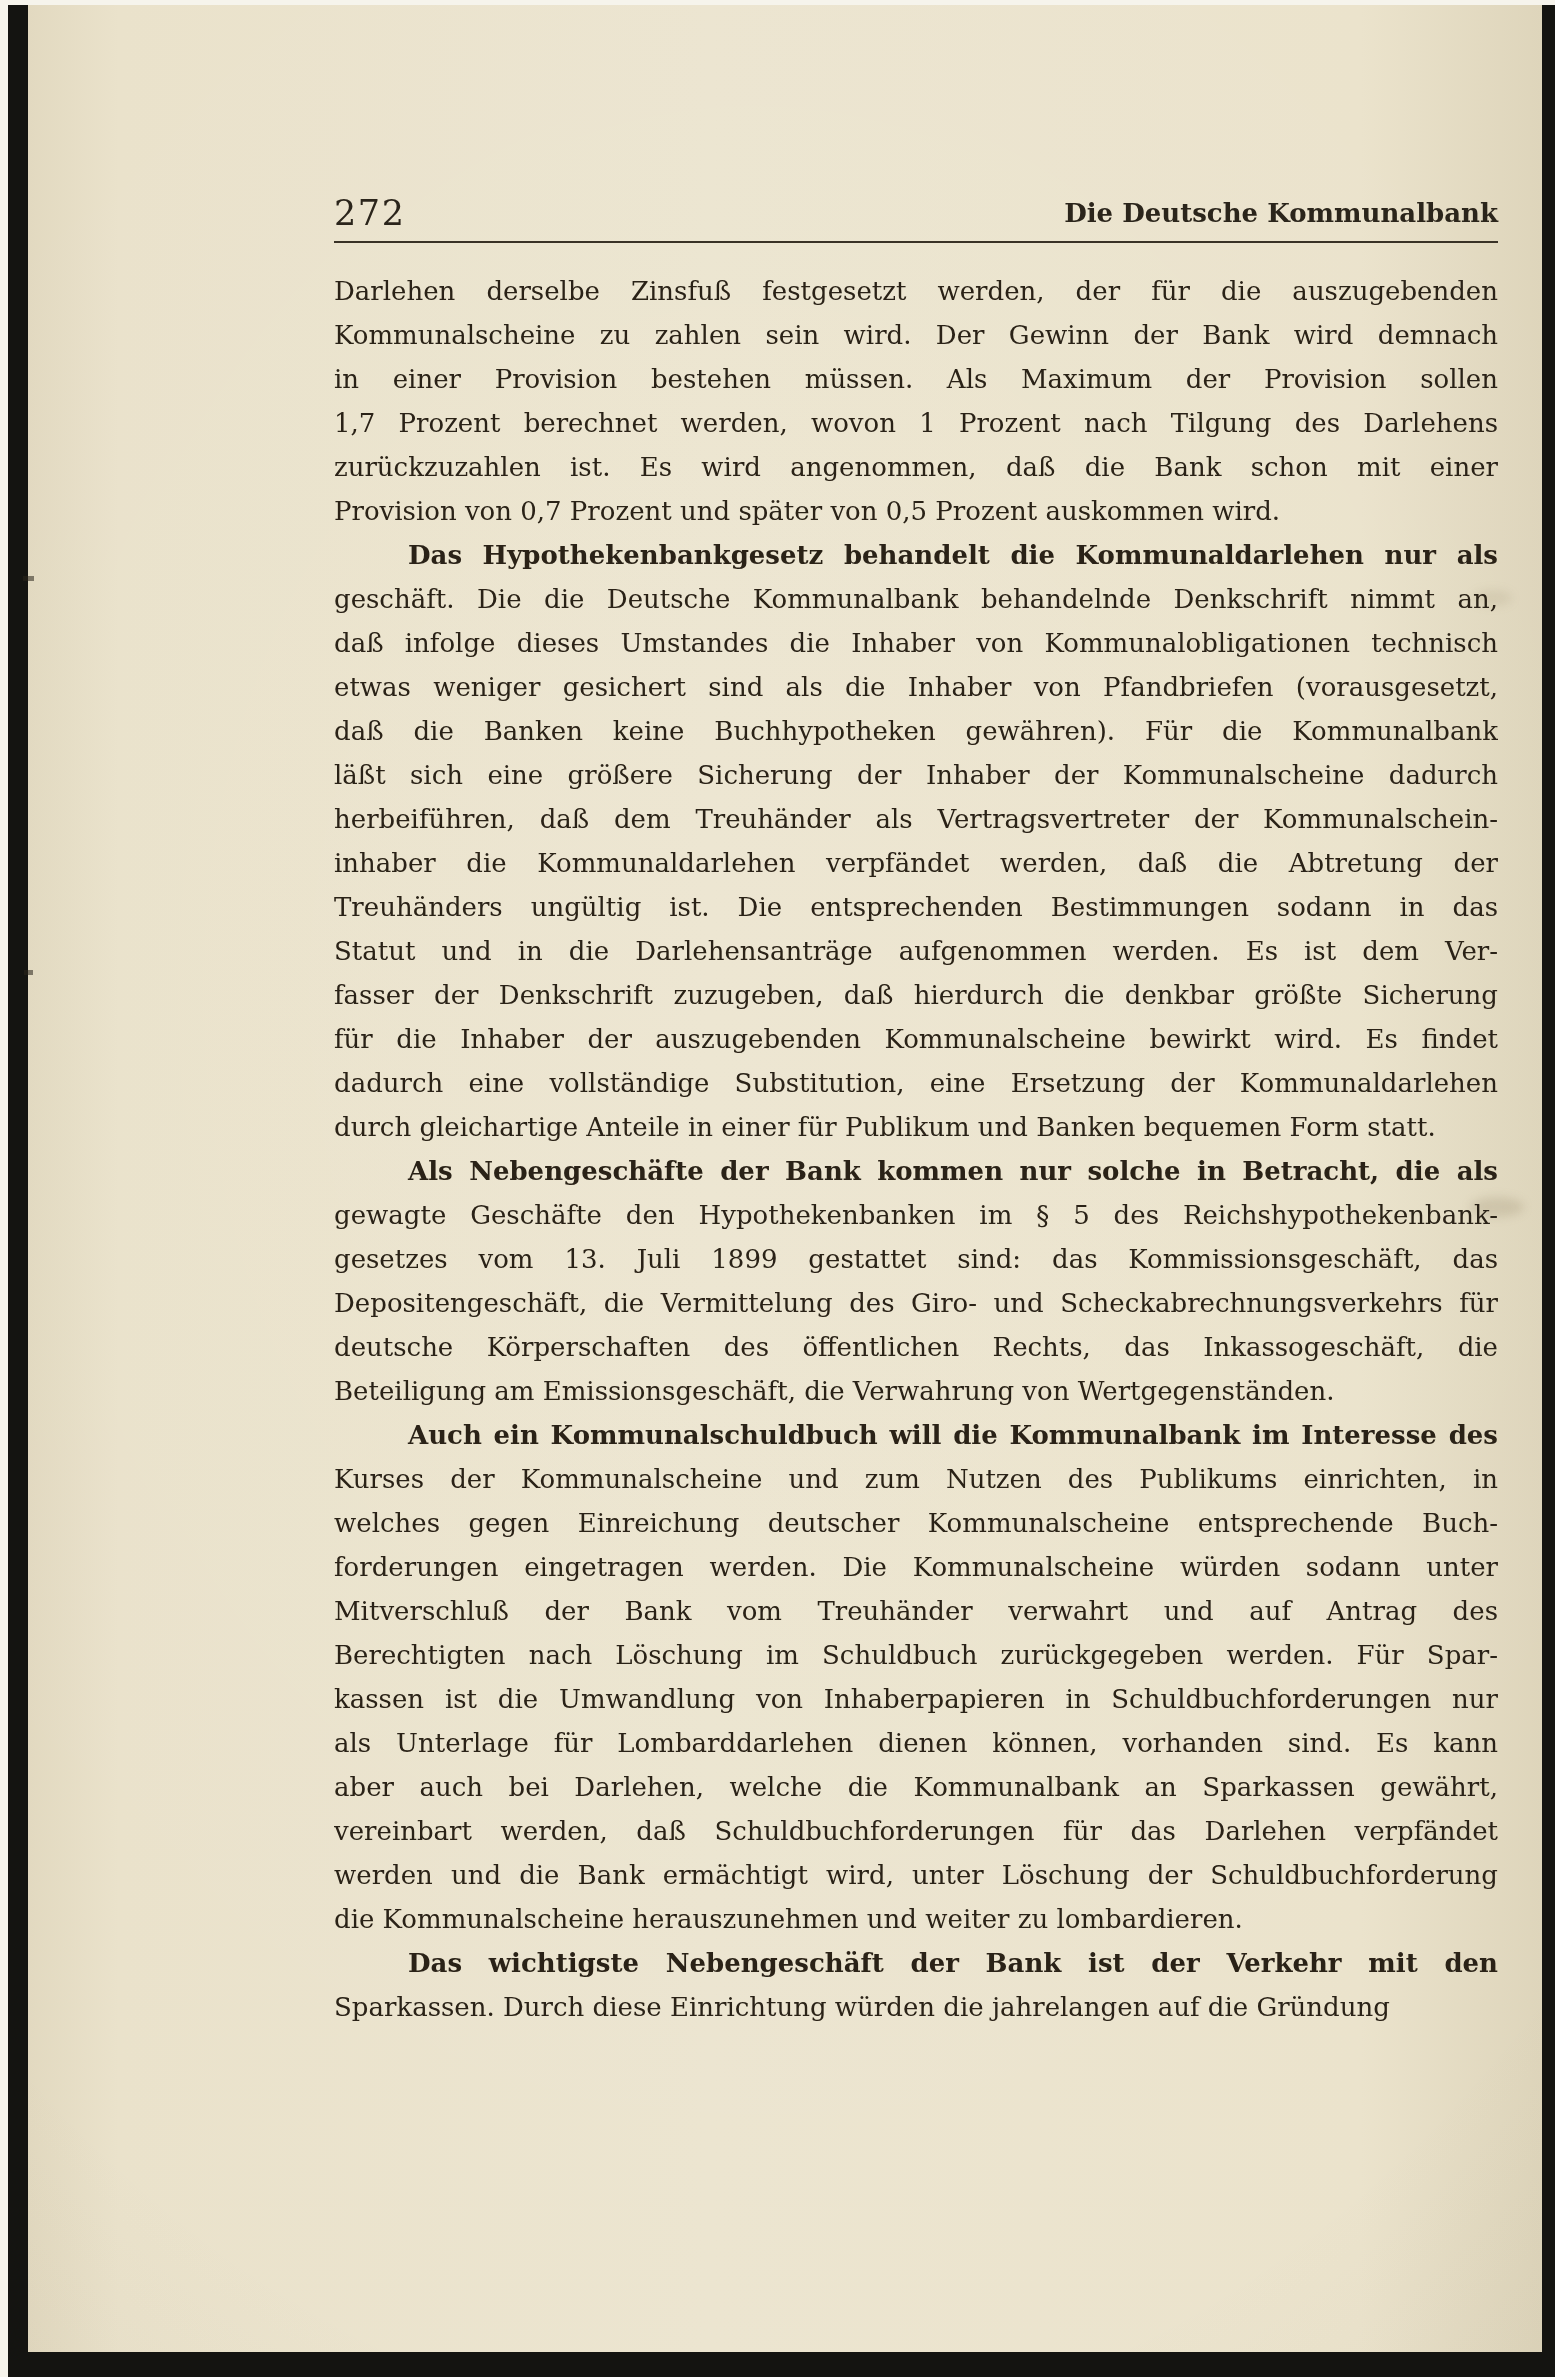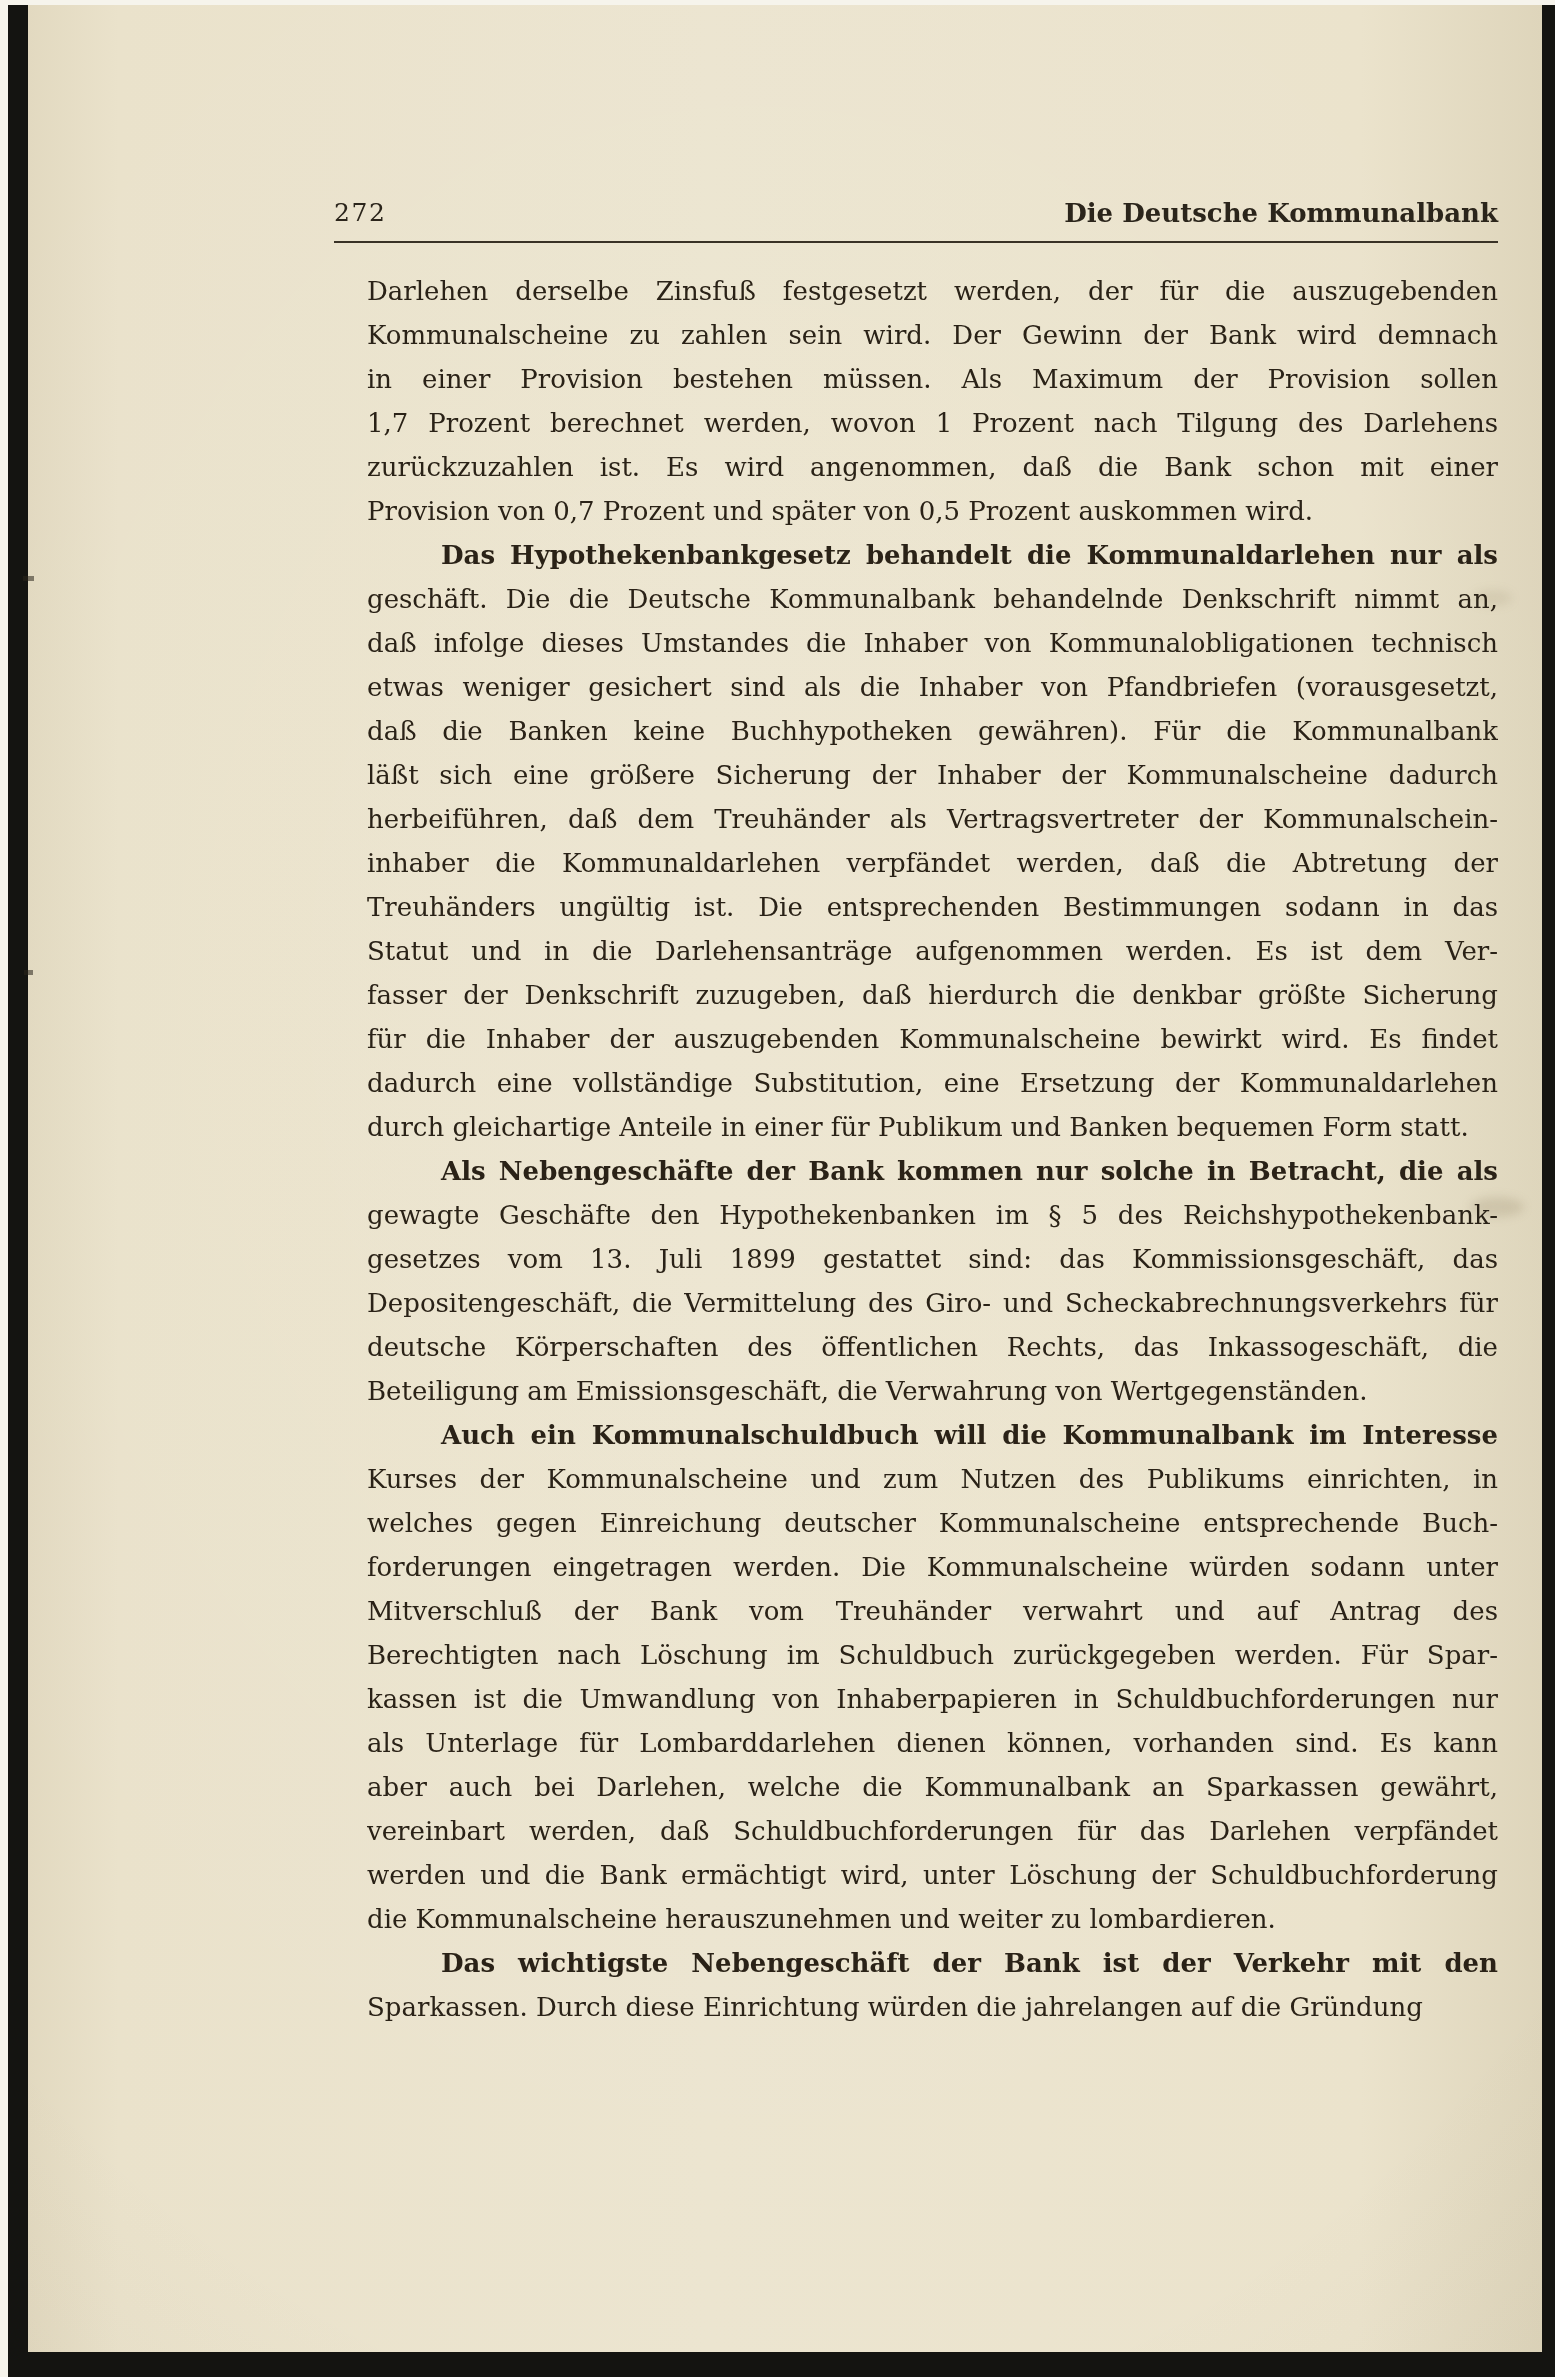--- a/index.html
+++ b/index.html
@@ -34,41 +34,40 @@
   .tick.t2 { left: 24px; top: 970px; width: 9.3px; height: 4.7px; }
   .smudge { position: absolute; border-radius: 50%; filter: blur(4.7px); z-index: 2; }
   .smudge.s1 { right: 31px; top: 1197px; width: 54px; height: 20px; background: rgba(120,105,70,0.18); }
   .smudge.s2 { right: 43px; top: 590px;  width: 39px; height: 15.5px; background: rgba(120,105,70,0.12); }
 
   
   .text-block { position: absolute; left: 334px; top: 196px; width: 1164px; z-index: 2; color: #2a2318; }
   .page-header { position: relative; height: 34px; line-height: 34px; }
   .page-number {
     position: absolute; left: 0; top: 0;
-    font-size: 25px; letter-spacing: 1.6px; color: #2b251b;
+    font-size: 35px; letter-spacing: 1.6px; color: #2b251b;
   }
   .running-title {
     display: block; text-align: right;
     font-size: 26px; font-weight: bold; color: #2b251b;
   }
   .header-rule { margin-top: 11px; border-bottom: 2.3px solid #393226; width: 100%; }
 
   .body-text { margin-top: 26.4px; }
   .line {
     font-size: 26px;
     line-height: 44px;
     height: 44px;
     white-space: normal;
     text-align: justify;
     text-align-last: justify;
     -moz-text-align-last: justify;
     text-justify: inter-word;
     color: #2a2217;
     overflow: hidden;
-    margin-left: 33px;
   }
   .line.indent { text-indent: 74px; font-weight: bold; }
   .line.last { text-align-last: left; -moz-text-align-last: left; }
 </style>
 </head>
 <body>
 
 <div>
   <div class="paper"></div>
 

